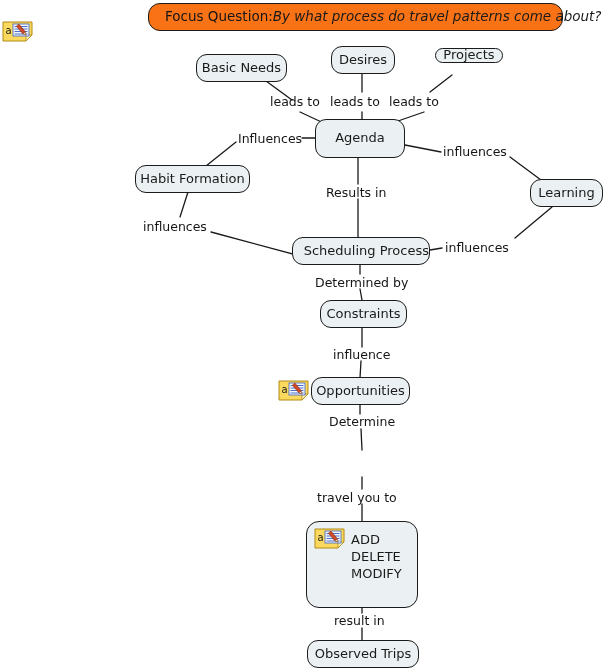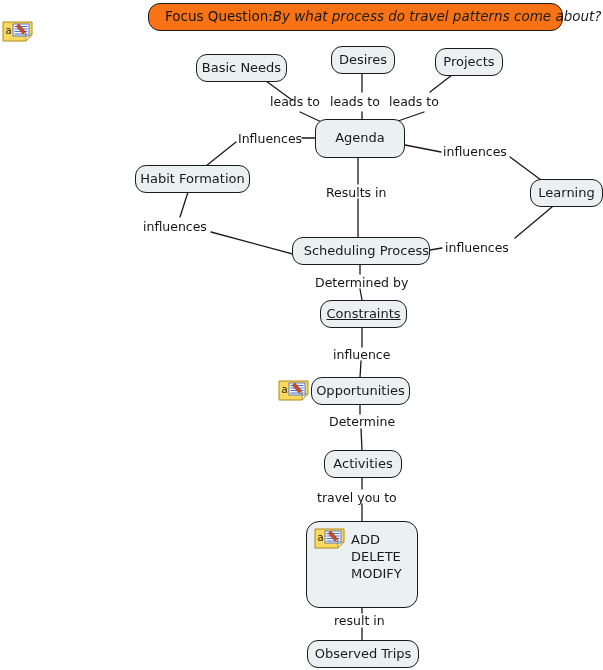--- a/index.html
+++ b/index.html
@@ -133,51 +133,48 @@
   </div>
 
   <div class="node" style="left:196px; top:54px; width:91px; height:28px;">
     <span>Basic Needs</span>
   </div>
 
   <div class="node" style="left:331px; top:46px; width:64px; height:28px;">
     <span>Desires</span>
   </div>
 
-  <div class="node" style="left:435px; top:48px; width:68px; height:28px;">
+  <div class="node" style="left:435px; top:48px; width:68px; height:15px;">
     <span>Projects</span>
   </div>
 
   <div class="node" style="left:315px; top:119px; width:90px; height:39px;">
     <span>Agenda</span>
   </div>
 
   <div class="node" style="left:135px; top:165px; width:115px; height:28px;align-items:center;">
     <span>Habit Formation</span>
   </div>
 
   <div class="node" style="left:530px; top:179px; width:73px; height:28px;">
     <span>Learning</span>
   </div>
 
   <div class="node" style="left:292px; top:237px; width:138px; height:28px;justify-content:flex-end;">
     <span>Scheduling Process</span>
   </div>
 
-  <div class="node" style="left:320px; top:300px; width:87px; height:28px;text-decoration:underline;">
+  <div class="node" style="left:320px; top:300px; width:87px; height:28px;">
     <span>Constraints</span>
   </div>
 
   <div class="node" style="left:311px; top:377px; width:99px; height:28px;">
     <span>Opportunities</span>
   </div>
 
-  <div class="node" style="left:324px; top:450px; width:78px; height:28px;">
-    <span>Activities</span>
-  </div>
 
   <div class="node block" style="left:306px; top:521px; width:112px; height:87px;">
     <span>ADD
 DELETE
 MODIFY</span>
   </div>
 
   <div class="node" style="left:307px; top:640px; width:112px; height:28px;">
     <span>Observed Trips</span>
   </div>

